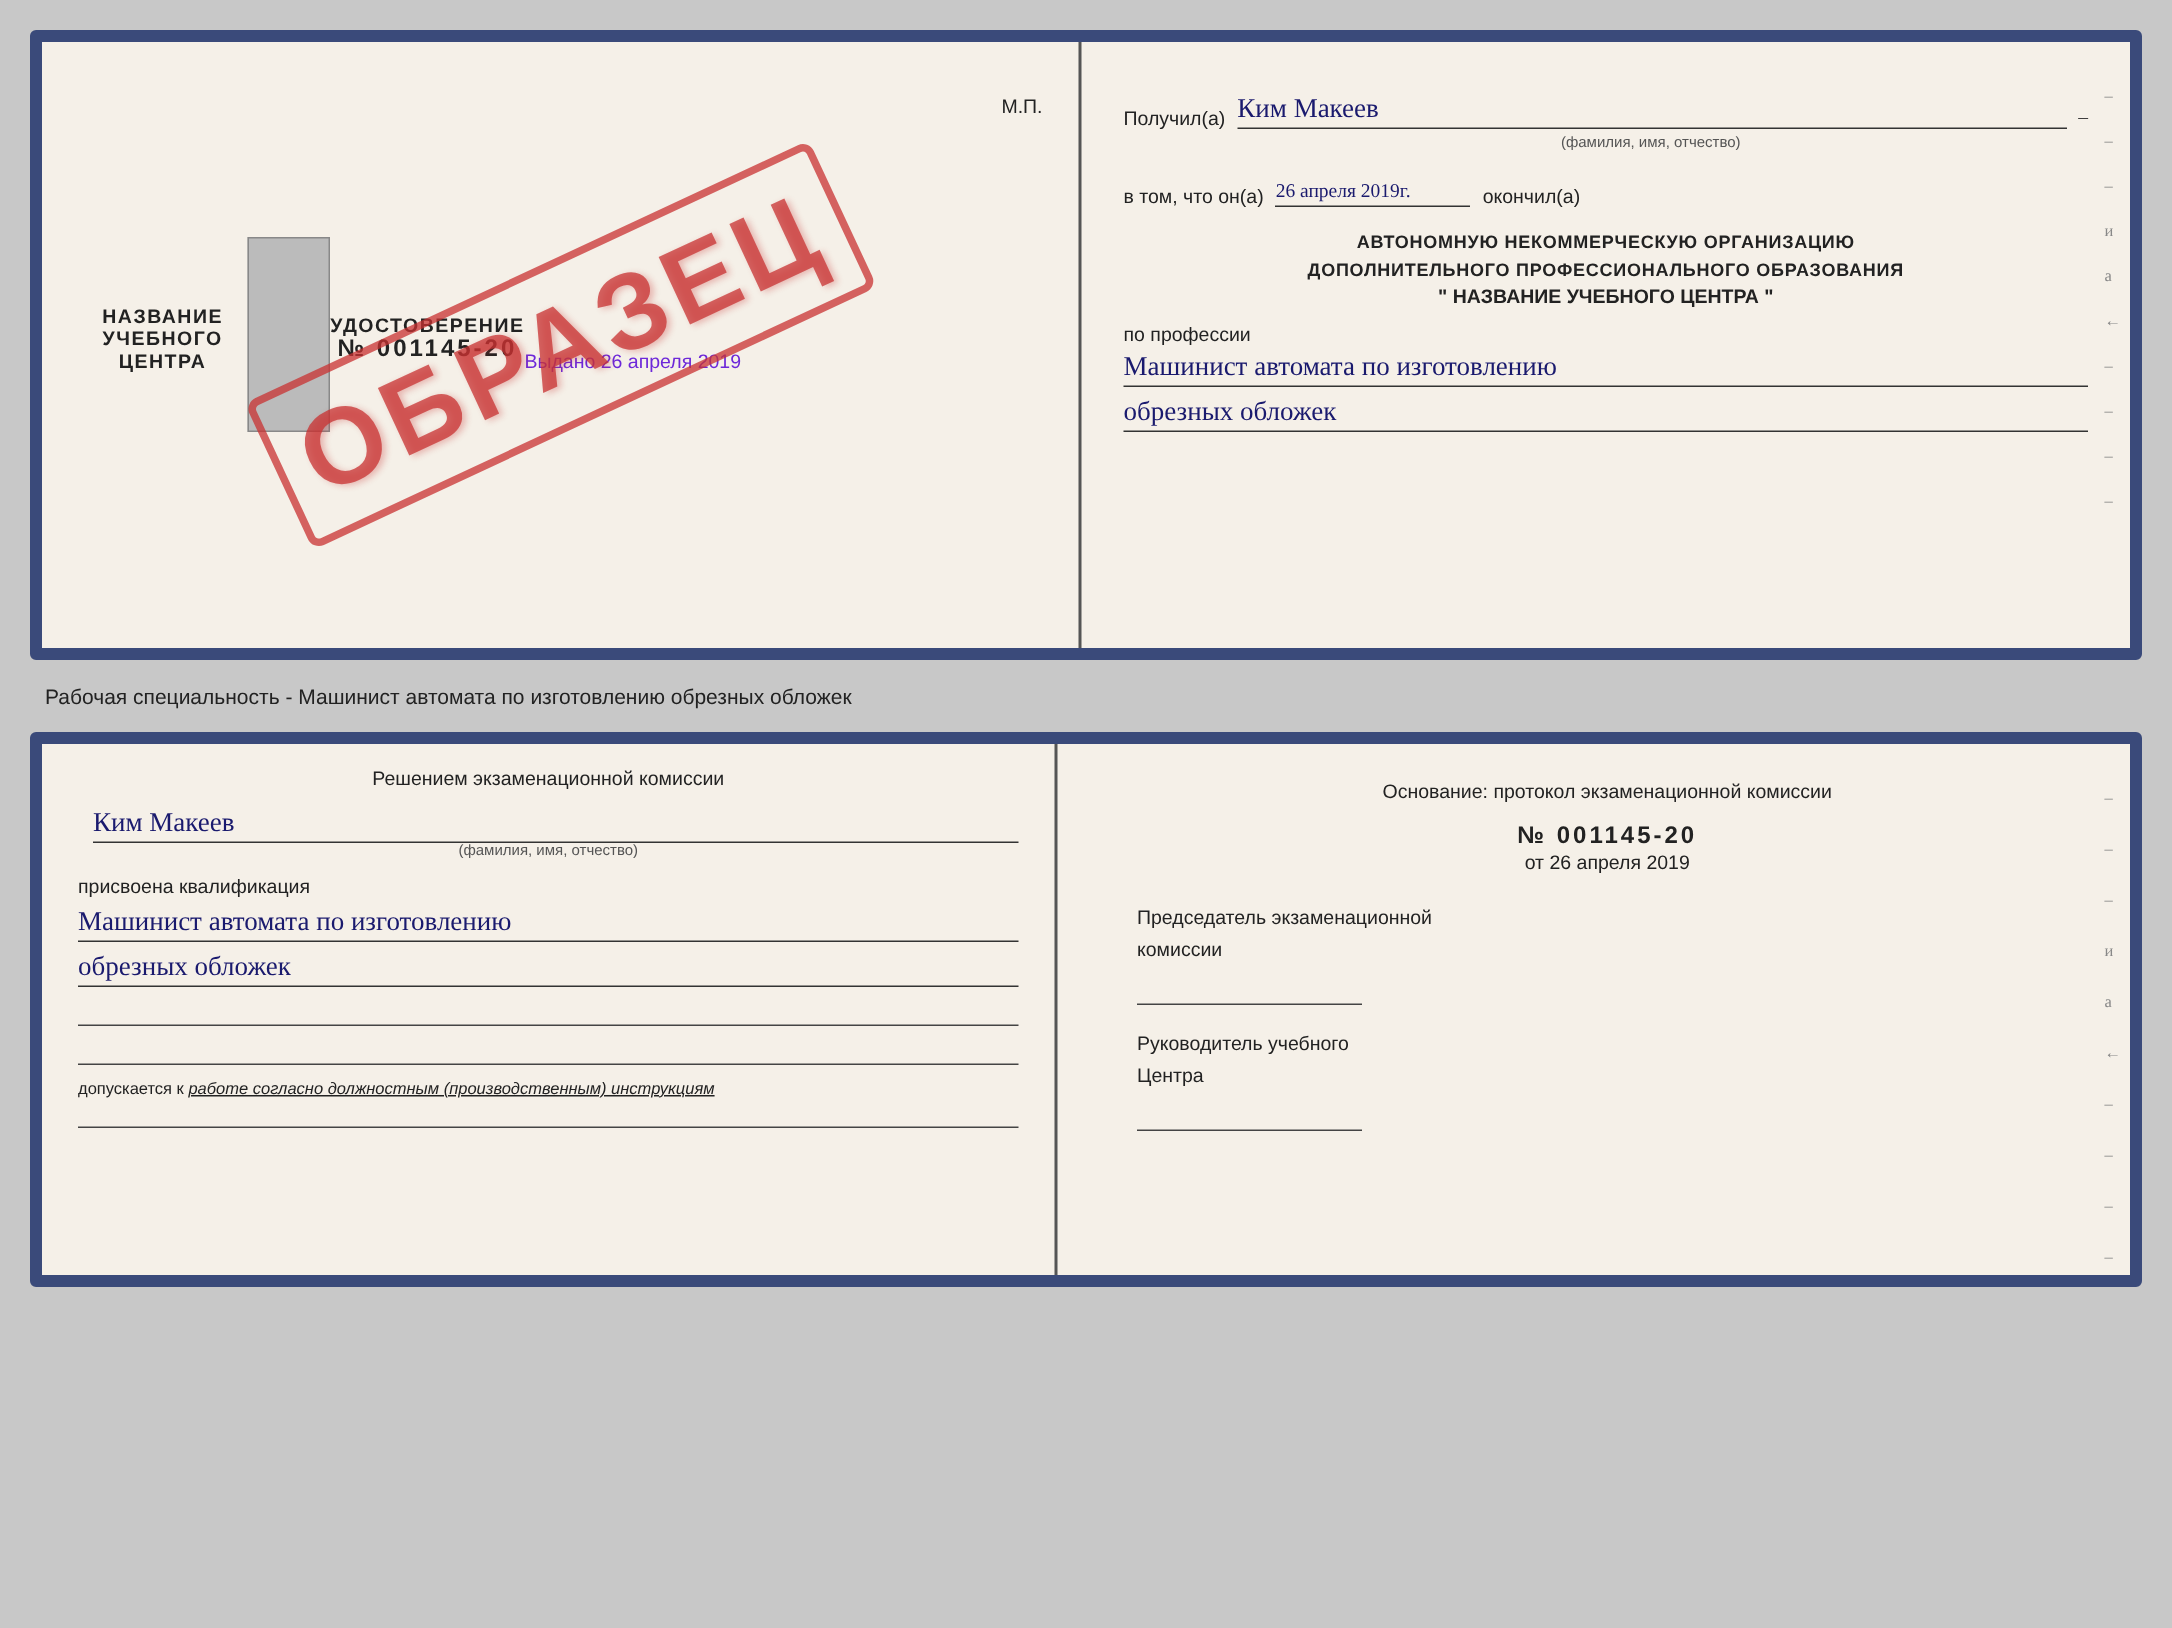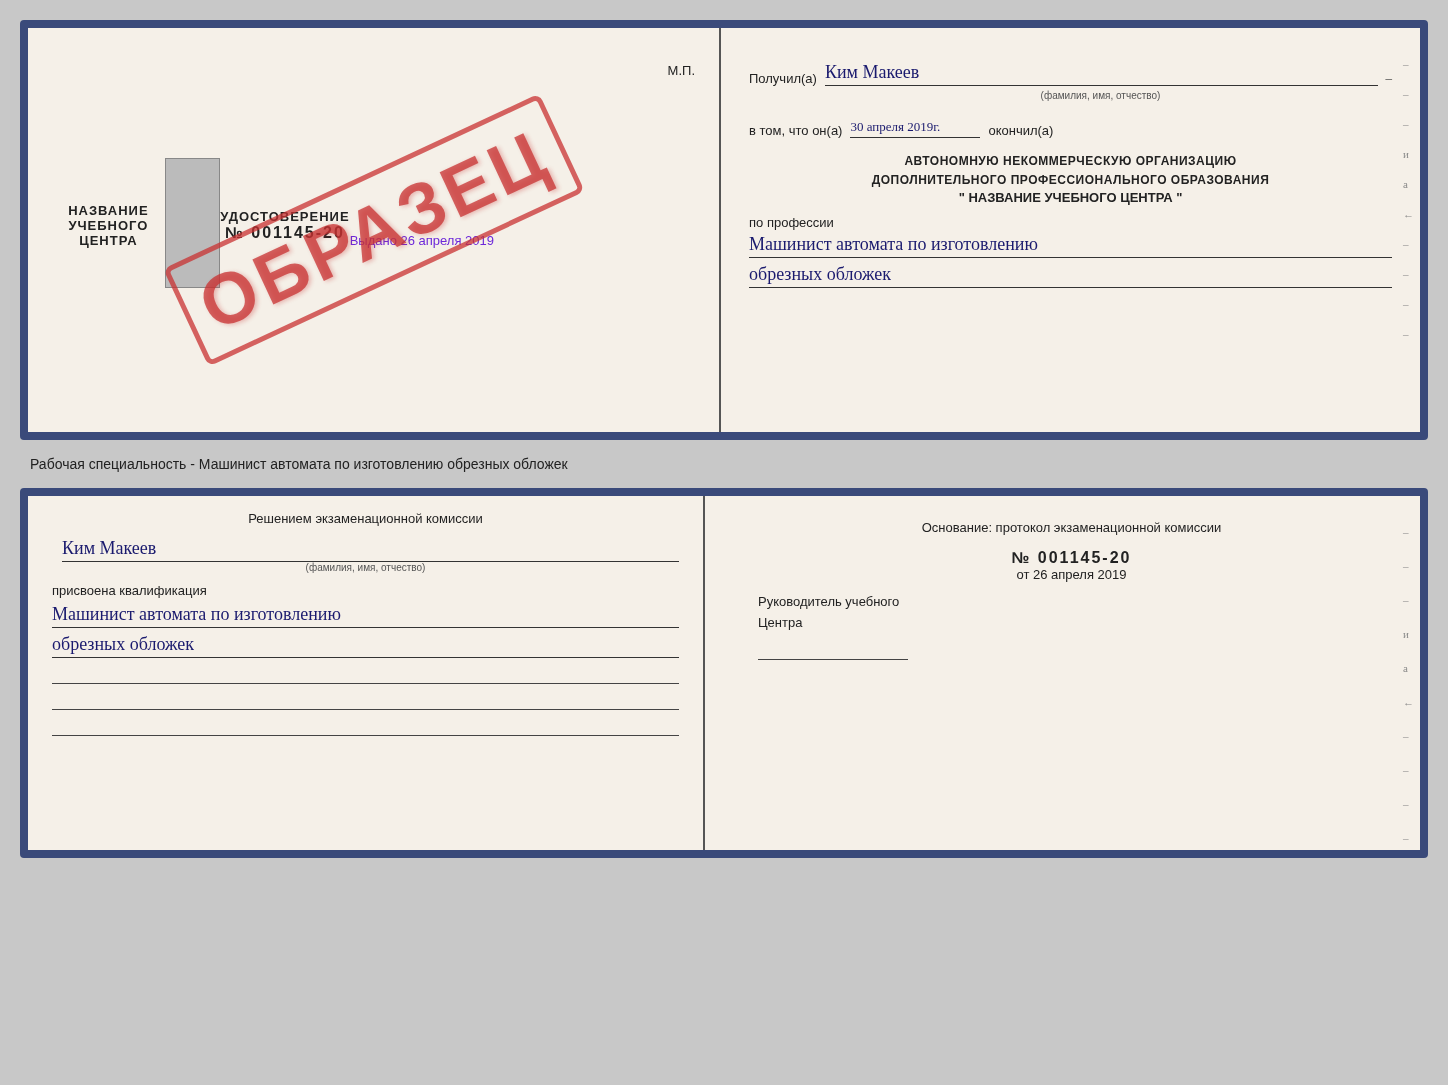--- a/index.html
+++ b/index.html
@@ -443,21 +443,21 @@
       <div class="poluchil-row">
         <span class="poluchil-label">Получил(а)</span>
         <span class="poluchil-name">Ким Макеев</span>
         <span class="poluchil-dash">–</span>
       </div>
 
       <div class="fio-hint">(фамилия, имя, отчество)</div>
 
       <div class="vtom-row">
         <span class="vtom-label">в том, что он(а)</span>
-        <span class="vtom-date">30 апреля 2019г.</span>
+        <span class="vtom-date">26 апреля 2019г.</span>
         <span class="okonchil-label">окончил(а)</span>
       </div>
 
       <div class="org-block">
         <div class="org-line">АВТОНОМНУЮ НЕКОММЕРЧЕСКУЮ ОРГАНИЗАЦИЮ</div>
         <div class="org-line">ДОПОЛНИТЕЛЬНОГО ПРОФЕССИОНАЛЬНОГО ОБРАЗОВАНИЯ</div>
         <div class="org-name-line">"   НАЗВАНИЕ УЧЕБНОГО ЦЕНТРА   "</div>
       </div>
 
       <div class="po-professii-label">по профессии</div>
@@ -493,37 +493,46 @@
       <div class="fio-hint-bottom">(фамилия, имя, отчество)</div>
 
       <div class="prisvoena-label">присвоена квалификация</div>
 
       <span class="prof-hw">Машинист автомата по изготовлению</span>
       <span class="prof-hw">обрезных обложек</span>
 
       <div class="blank-line"></div>
       <div class="blank-line"></div>
 
+      <div class="dopuskaetsya-block">
+        <span>допускается к</span>
+        <span class="dopuskaetsya-italic">работе согласно должностным (производственным) инструкциям</span>
+      </div>
 
       <div class="blank-line"></div>
     </div>
 
     <div class="doc-right">
 
       <div class="osnovanie-block">
         <span>Основание: протокол экзаменационной комиссии</span>
       </div>
 
       <span class="protokol-num">№ 001145-20</span>
 
       <span class="ot-line">
         <span>от</span>
         <span>26 апреля 2019</span>
       </span>
 
+      <div class="predsedatel-block">
+        <div>Председатель экзаменационной</div>
+        <div>комиссии</div>
+        <span class="sign-line"></span>
+      </div>
 
       <div class="rukovoditel-block">
         <div>Руководитель учебного</div>
         <div>Центра</div>
         <span class="sign-line"></span>
       </div>
 
       <div class="bottom-right-dashes">
         <span>–</span>
         <span>–</span>

